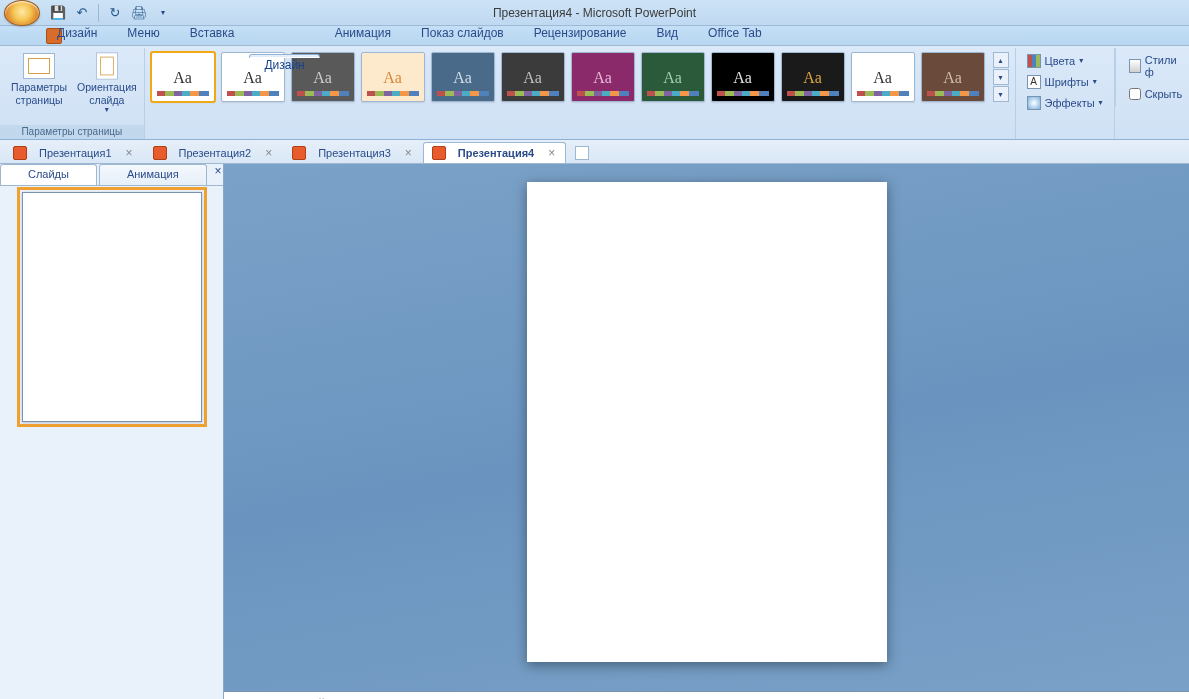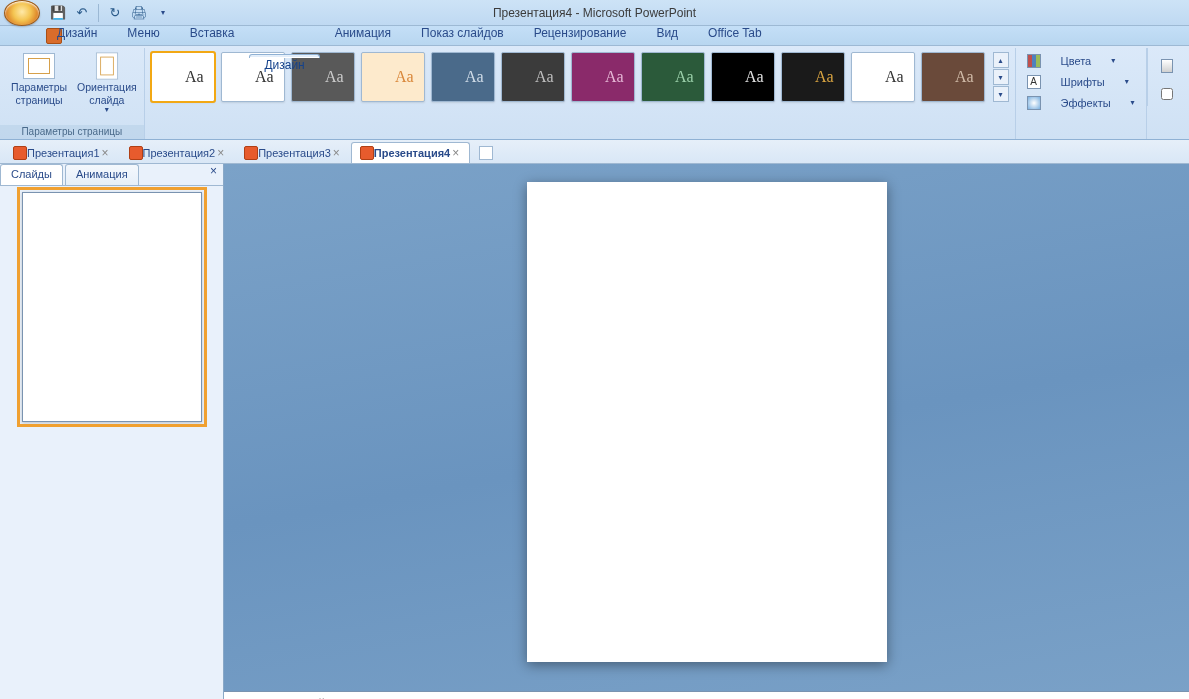--- a/index.html
+++ b/index.html
@@ -24,50 +24,50 @@
   .group-content { flex:1; display:flex; align-items:flex-start; padding:2px 4px 0;}
   .group-label { font-size:10px; color:#4a6a8a; text-align:center; padding:1px 0 2px; background:rgba(180,205,230,.5);}
   .bigbtn { display:flex; flex-direction:column; align-items:center; justify-content:flex-start; padding:2px 4px; font-size:10.5px; color:#2a4b8a; text-align:center; line-height:1.2; border:1px solid transparent; border-radius:3px; cursor:pointer; min-width:62px;}
   .bigbtn .ico { width:32px; height:26px; margin-bottom:2px; background:#fff; border:1px solid #9fb8d2; position:relative;}
   .bigbtn .ico::after{ content:""; position:absolute; left:4px; right:4px; top:4px; bottom:4px; border:1px solid #d6a04a;}
   .dropdown-arrow{ font-size:8px; color:#2a4b8a; line-height:1;}
 
   
   .themes { flex:1;}
   .themes .group-content{ gap:6px; padding:4px 6px 0;}
-  .theme-thumb { width:64px; height:50px; border:1px solid #9fb8d2; background:#fff; cursor:pointer; position:relative; border-radius:2px; display:flex; flex-direction:row; align-items:center; justify-content:flex-end; box-shadow:0 1px 2px rgba(0,0,0,.1);}
+  .theme-thumb { width:64px; height:50px; border:1px solid #9fb8d2; background:#fff; cursor:pointer; position:relative; border-radius:2px; display:flex; flex-direction:column; align-items:center; justify-content:flex-end; box-shadow:0 1px 2px rgba(0,0,0,.1);}
   .theme-thumb.selected{ outline:2px solid #f2a814; outline-offset:-1px; background:#fff;}
   .theme-thumb .aa{ font-size:16px; font-weight:normal; font-family:Georgia,serif;}
   .theme-thumb .bar{ height:5px; margin:4px 5px 5px; align-self:stretch; background:linear-gradient(90deg,#c0504d 0 16%,#9bbb59 16% 32%,#8064a2 32% 48%,#4bacc6 48% 64%,#f79646 64% 80%,#4f81bd 80% 100%);}
   .gallery-ctl{ display:flex; flex-direction:column; margin-left:2px;}
   .gal-btn{ width:16px; height:16px; border:1px solid #9fb8d2; background:#eaf1fa; font-size:8px; display:flex; align-items:center; justify-content:center; color:#2a4b8a; cursor:pointer; margin-bottom:1px;}
 
   
   .rcol{ display:flex; flex-direction:column; gap:3px; padding:4px 6px; font-size:11px; color:#2a4b8a;}
-  .rbtn{ display:flex; align-items:center; gap:20px; padding:1px 4px; border:1px solid transparent; border-radius:2px; cursor:pointer;}
+  .rbtn{ display:flex; align-items:center; gap:4px; padding:1px 4px; border:1px solid transparent; border-radius:2px; cursor:pointer;}
   .ricon{ width:14px; height:14px; border:1px solid #7a93b0; background:#fff; display:inline-block;}
   .ricon.colors{ background:linear-gradient(90deg,#c0504d 0 33%,#4f81bd 33% 66%,#9bbb59 66%);}
   .ricon.fonts::after{ content:"A"; font-size:10px; color:#333; display:block; text-align:center; line-height:12px;}
   .ricon.fx{ background:radial-gradient(circle,#fff,#7ab0e0);}
   .chk{ width:12px;height:12px;}
   .rcol2{ border-left:1px solid #b8cfe8; padding:4px 8px; display:flex; flex-direction:column; gap:6px; font-size:11px; color:#2a4b8a;}
 
   
   .doc-tabs{ height:24px; background:linear-gradient(#e6eff9,#d9e7f6); border-bottom:1px solid #9fb8d2; display:flex; align-items:flex-end; padding-left:4px;}
-  .doc-tab{ display:flex; align-items:center; gap:0; padding:3px 8px; font-size:11px; color:#2a4b8a; border:1px solid transparent; border-bottom:none; border-radius:3px 3px 0 0; cursor:pointer;justify-content:space-between;}
+  .doc-tab{ display:flex; align-items:center; gap:12px; padding:3px 8px; font-size:11px; color:#2a4b8a; border:1px solid transparent; border-bottom:none; border-radius:3px 3px 0 0; cursor:pointer;justify-content:space-between;}
   .doc-tab.active{ background:#fff; border-color:#9fb8d2;}
   .doc-tab .docico{ width:14px; height:14px; background:#e75b2d; border:1px solid #b03f15; border-radius:2px;}
   .doc-tab .x{ color:#888; font-size:12px; padding:0 2px;}
   .doc-tab .plus{ width:14px;height:14px;border:1px solid #9fb8d2;background:#fff;}
 
   
   .workspace{ display:flex; height:calc(699px - 26px - 94px - 24px);}
   .leftpane{ width:224px; border-right:1px solid #89a8c7; background:#e9f1fb; display:flex; flex-direction:column;}
   .lp-tabs{ height:22px; display:flex; border-bottom:1px solid #9fb8d2; font-size:11px;}
-  .lp-tab{ padding:3px 10px; color:#2a4b8a; border:1px solid #9fb8d2; border-bottom:none; background:linear-gradient(#f4f8fd,#e6eff9); border-radius:3px 3px 0 0; margin-right:2px; cursor:pointer;}
+  .lp-tab{ padding:3px 27px; color:#2a4b8a; border:1px solid #9fb8d2; border-bottom:none; background:linear-gradient(#f4f8fd,#e6eff9); border-radius:3px 3px 0 0; margin-right:2px; cursor:pointer;}
   .lp-tab.active{ background:#fff;}
   .lp-close{ margin-left:auto; padding:0 6px; color:#2a4b8a; cursor:pointer; font-size:12px;}
   .thumb-area{ flex:1; padding:6px; overflow:auto;}
   .slide-thumb{ width:180px; height:230px; background:#fff; border:1px solid #7a93b0; box-shadow:0 1px 3px rgba(0,0,0,.2); outline:3px solid #f0a030; outline-offset:2px; margin-left:16px;}
 
   
   .canvas-area{ flex:1; background:linear-gradient(170deg,#7ba2c8 0%,#6a94bf 50%,#7ba2c8 100%); display:flex; flex-direction:column; position:relative;}
   .canvas-scroll{ flex:1; display:flex; align-items:flex-start; justify-content:center; padding-top:18px;}
   .slide{ width:360px; height:480px; background:#fff; box-shadow:0 3px 12px rgba(0,0,0,.4); padding:130px 26px 0; }
   .ph{ border:1px dashed #888; padding:14px 10px; text-align:center; margin-bottom:20px;}

